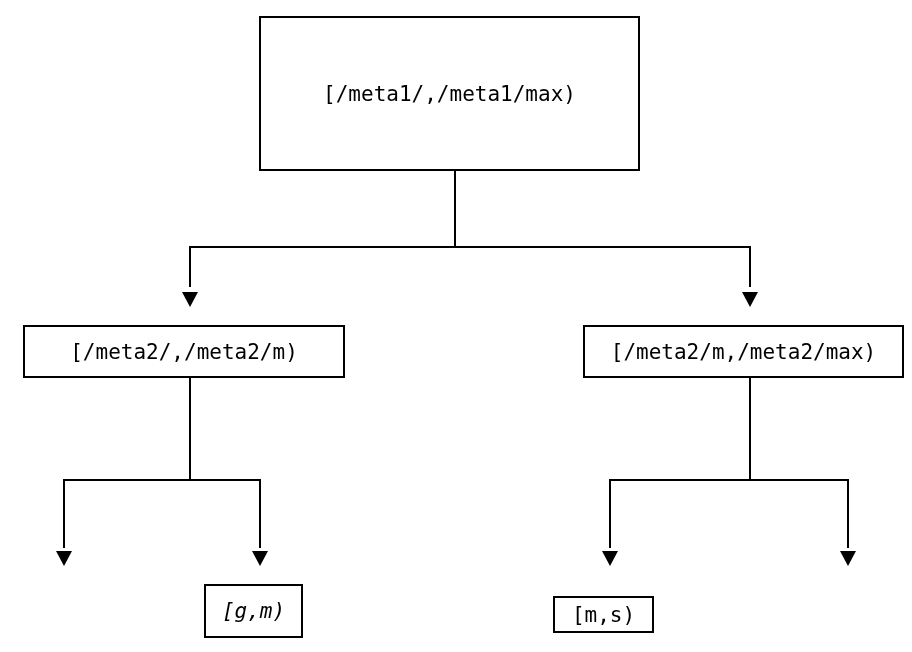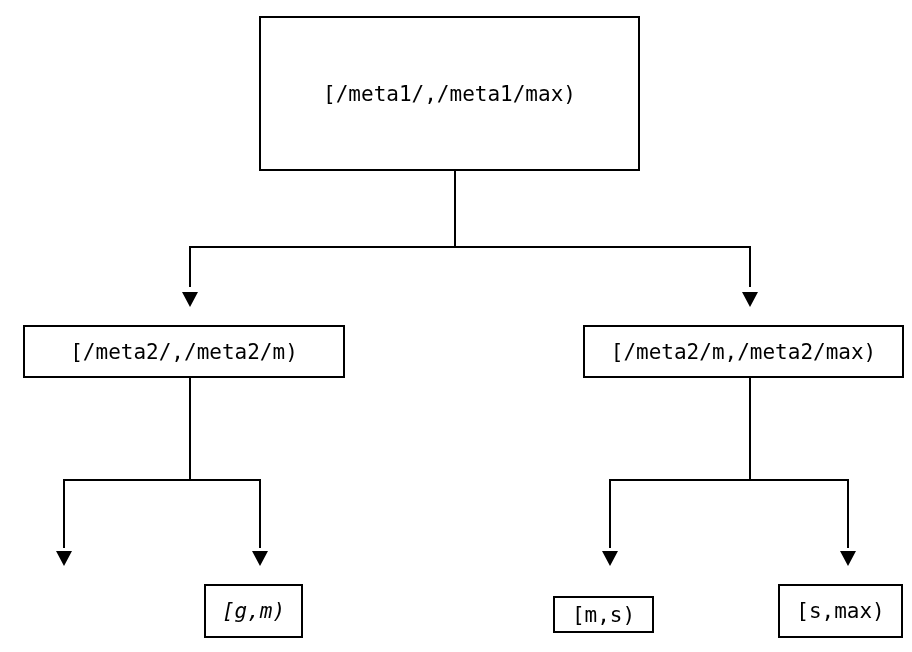--- a/index.html
+++ b/index.html
@@ -99,17 +99,14 @@
 
 
   <div class="node node-leaf2">
     <span>[g,m)</span>
   </div>
 
   <div class="node node-leaf3">
     <span>[m,s)</span>
   </div>
 
-  <div class="node node-leaf4">
-    <span>[s,max)</span>
-  </div>
 
 </div>
 
 </body></html>

